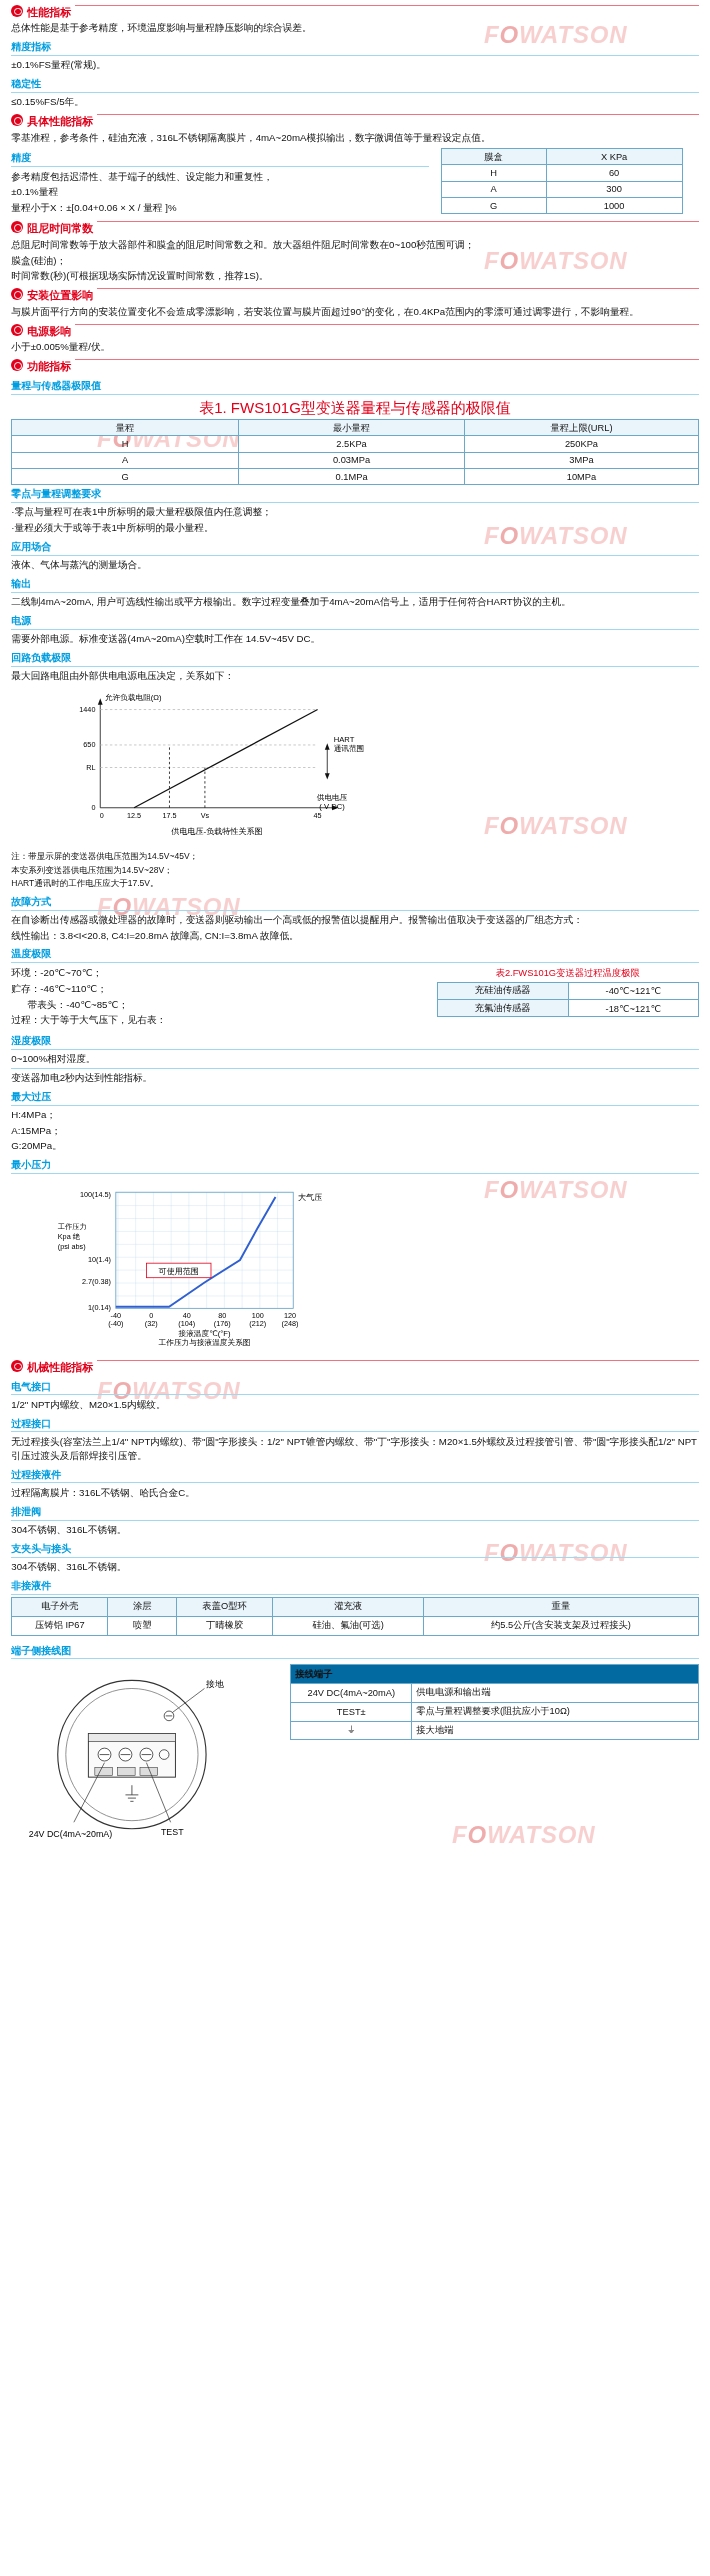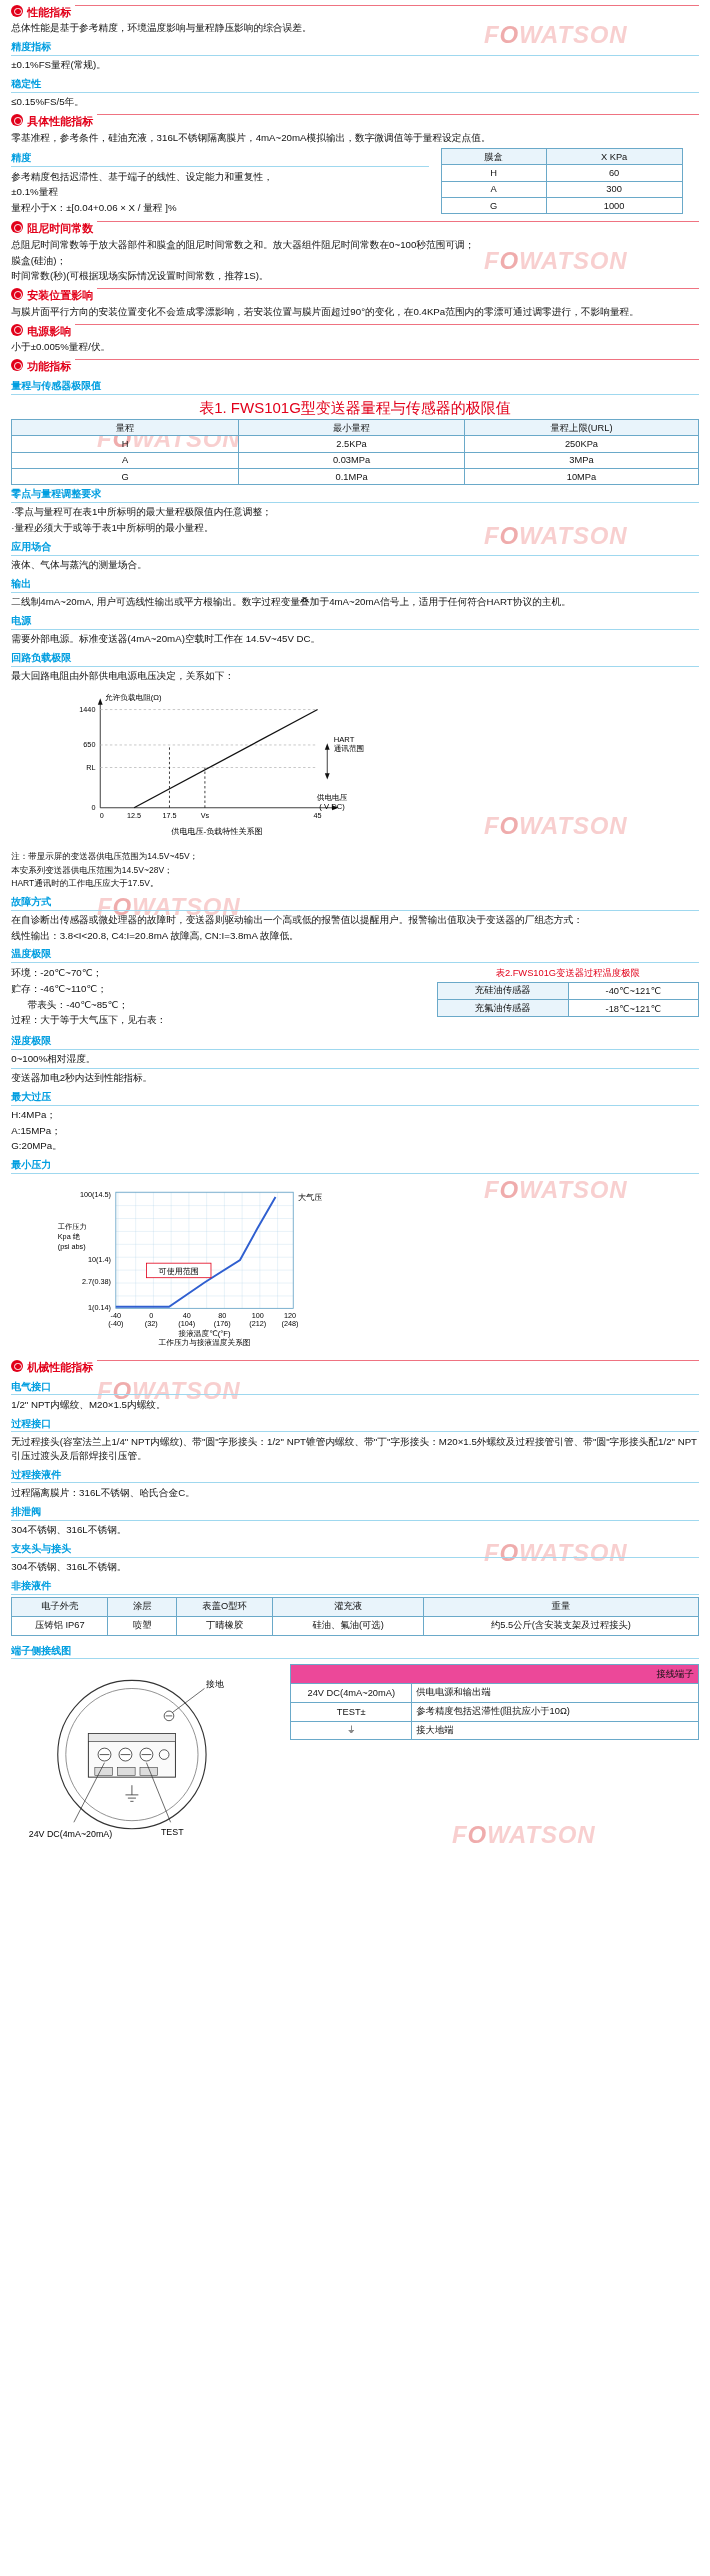--- a/index.html
+++ b/index.html
@@ -111,21 +111,21 @@
   .mtbl { width:100%; font-size:9.3px; margin-top:1.6px; }
   .mtbl th,.mtbl td { border:0.8px solid #6aa9c9; padding:2.4px 3.2px; text-align:center; }
   .mtbl th { background:#e9f4fb; font-weight:normal; }
 
   
   .term-wrap { display:flex; gap:13px; align-items:flex-start; margin-top:4.8px; }
   .term-left { flex:0 0 266px; position:relative; }
   .term-right { flex:1 1 auto; }
   .ttbl { width:100%; font-size:9.3px; }
   .ttbl th,.ttbl td { border:0.8px solid #6aa9c9; padding:2.4px 4px; }
-  .ttbl th { background:#ec4899; font-weight:normal; text-align:right; }
+  .ttbl th { background:#0369a1; font-weight:bold; text-align:left; }
   .ttbl td.lab { text-align:center; width:121px; }
   .ttbl td.desc { text-align:left; }
 
   svg text { font-family:"Liberation Sans","DejaVu Sans",sans-serif; }
 </style>
 </head>
 <body>
 
 <div class="page">
 
@@ -517,21 +517,21 @@
               <th colspan="2">接线端子</th>
             </tr>
           </thead>
           <tbody>
             <tr>
               <td class="lab">24V DC(4mA~20mA)</td>
               <td class="desc">供电电源和输出端</td>
             </tr>
             <tr>
               <td class="lab">TEST±</td>
-              <td class="desc">参考精度包括迟滞性(阻抗应小于10Ω)</td>
+              <td class="desc">零点与量程调整要求(阻抗应小于10Ω)</td>
             </tr>
             <tr>
               <td class="lab">⏚</td>
               <td class="desc">接大地端</td>
             </tr>
           </tbody>
         </table>
       </div>
     </div>
 

